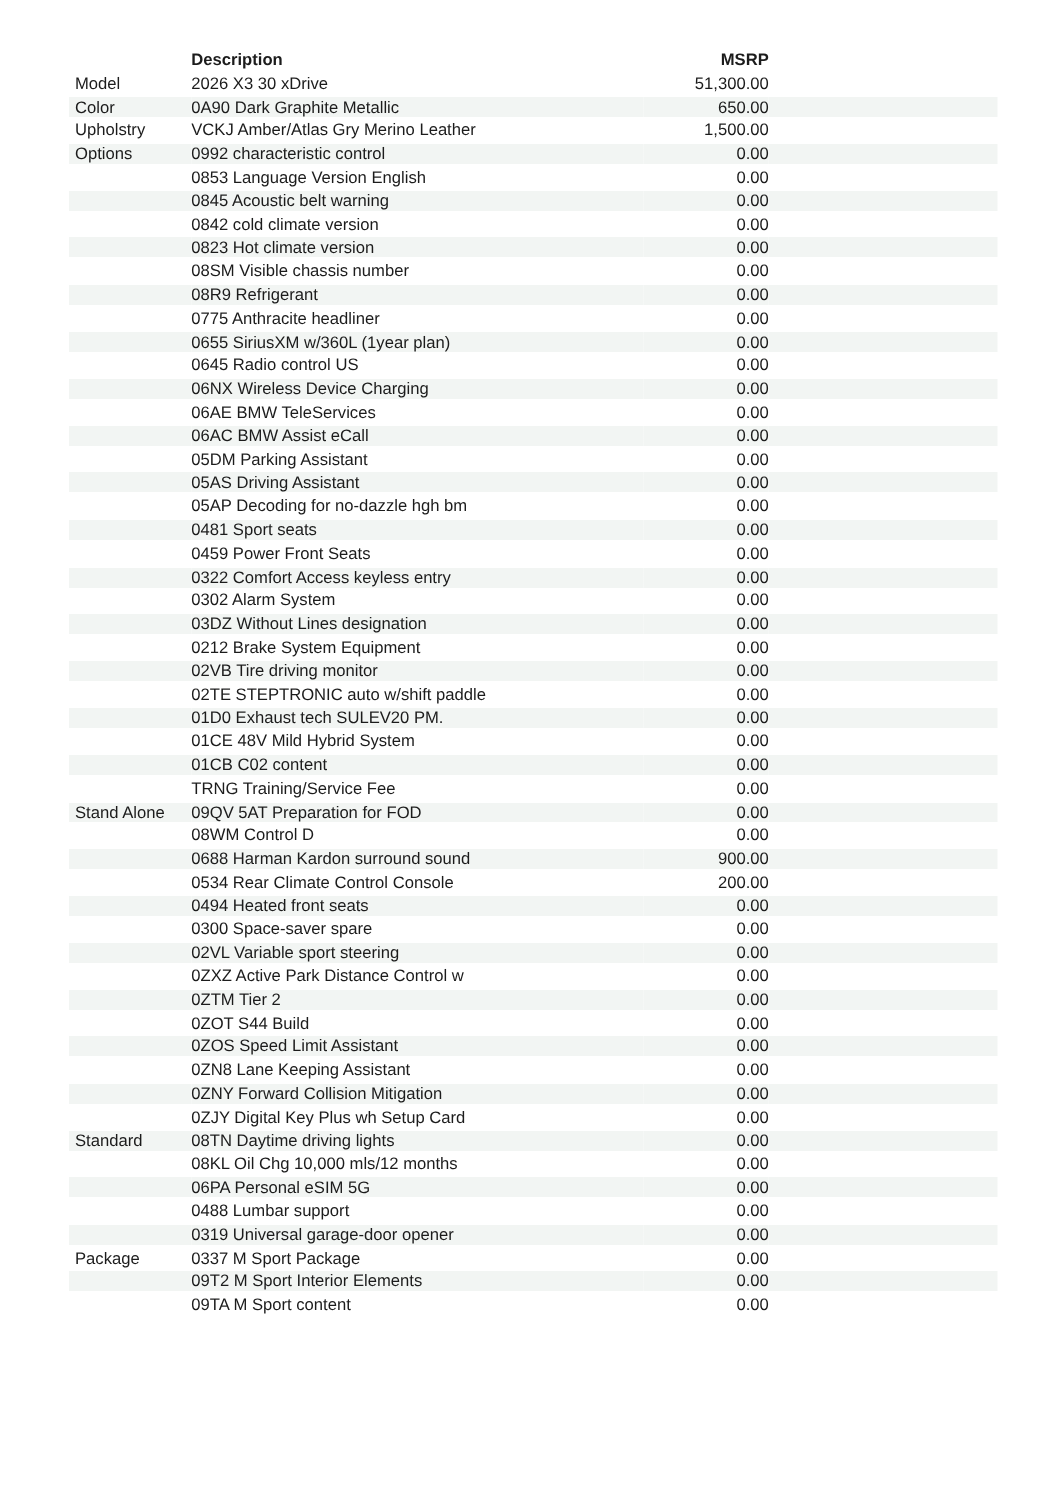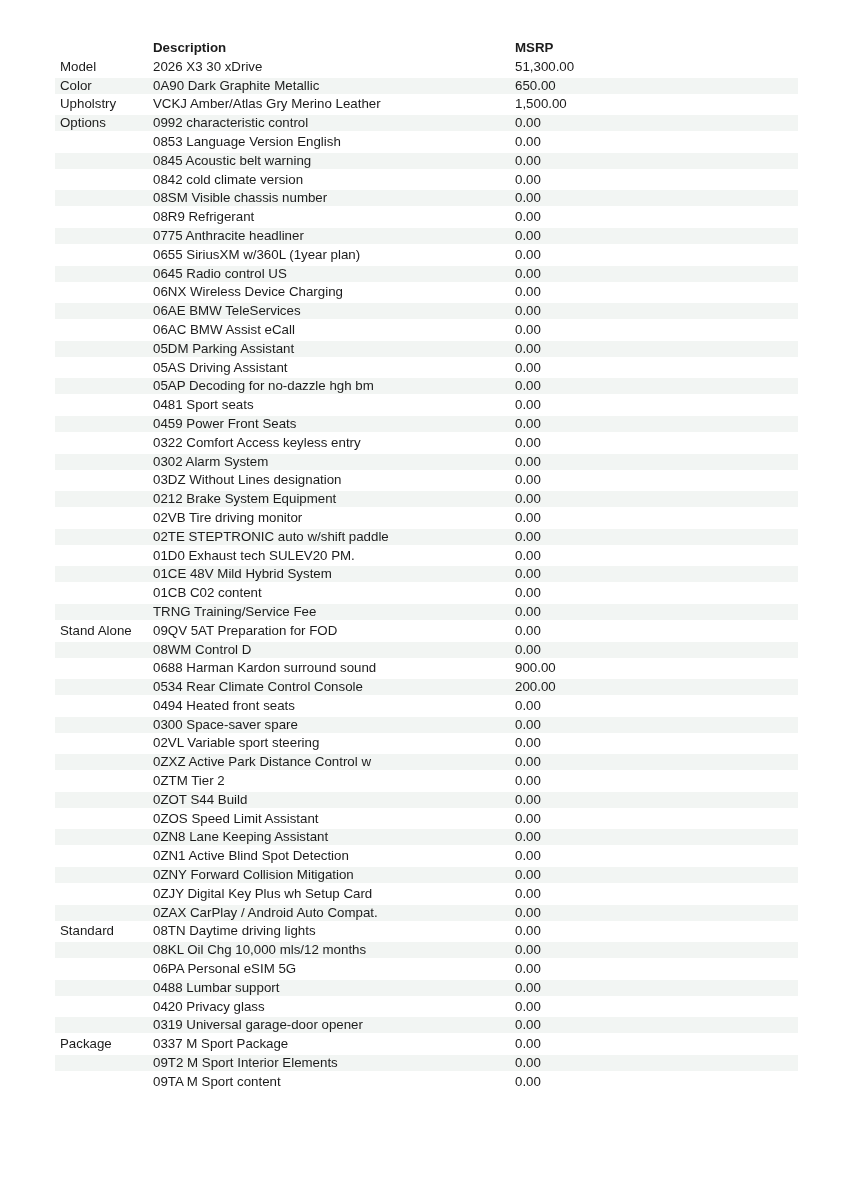--- a/index.html
+++ b/index.html
@@ -13,21 +13,21 @@
   }
   .page{position:absolute;left:55px;top:39px;width:738px;}
   table.order-table{border-collapse:collapse;table-layout:fixed;width:738px;}
   th,td{
     padding:0;margin:0;font-size:13.3px;height:18.8px;line-height:18.8px;
     white-space:nowrap;overflow:hidden;vertical-align:middle;font-weight:normal;
   }
   th{font-weight:bold;text-align:left;}
   .col-cat{width:93px;text-align:left;padding-left:5px;}
   .col-desc{width:362px;text-align:left;margin-top:24px;}
-  .col-msrp{width:100px;text-align:left;}
+  .col-msrp{width:100px;text-align:right;}
   .col-pad{width:183px;}
   
   tbody tr:nth-child(even) td{
     background:linear-gradient(to bottom,
       #ffffff 1px, var(--stripe) 1px, var(--stripe) 17px, #ffffff 17px);
   }
 </style>
 </head>
 <body>
 
@@ -79,20 +79,26 @@
           <td class="col-pad"></td>
         </tr>
         <tr>
           <td class="col-cat"></td>
           <td class="col-desc">0842 cold climate version</td>
           <td class="col-msrp">0.00</td>
           <td class="col-pad"></td>
         </tr>
         <tr>
           <td class="col-cat"></td>
+          <td class="col-desc">0823 Hot climate version</td>
+          <td class="col-msrp">0.00</td>
+          <td class="col-pad"></td>
+        </tr>
+        <tr>
+          <td class="col-cat"></td>
           <td class="col-desc">08SM Visible chassis number</td>
           <td class="col-msrp">0.00</td>
           <td class="col-pad"></td>
         </tr>
         <tr>
           <td class="col-cat"></td>
           <td class="col-desc">08R9 Refrigerant</td>
           <td class="col-msrp">0.00</td>
           <td class="col-pad"></td>
         </tr>
@@ -289,39 +295,27 @@
           <td class="col-pad"></td>
         </tr>
         <tr>
           <td class="col-cat"></td>
           <td class="col-desc">0ZN8 Lane Keeping Assistant</td>
           <td class="col-msrp">0.00</td>
           <td class="col-pad"></td>
         </tr>
         <tr>
           <td class="col-cat"></td>
-          <td class="col-desc">0ZN1 Active Blind Spot Detection</td>
-          <td class="col-msrp">0.00</td>
-          <td class="col-pad"></td>
-        </tr>
-        <tr>
-          <td class="col-cat"></td>
           <td class="col-desc">0ZNY Forward Collision Mitigation</td>
           <td class="col-msrp">0.00</td>
           <td class="col-pad"></td>
         </tr>
         <tr>
           <td class="col-cat"></td>
           <td class="col-desc">0ZJY Digital Key Plus wh Setup Card</td>
-          <td class="col-msrp">0.00</td>
-          <td class="col-pad"></td>
-        </tr>
-        <tr>
-          <td class="col-cat"></td>
-          <td class="col-desc">0ZAX CarPlay / Android Auto Compat.</td>
           <td class="col-msrp">0.00</td>
           <td class="col-pad"></td>
         </tr>
         <tr>
           <td class="col-cat">Standard</td>
           <td class="col-desc">08TN Daytime driving lights</td>
           <td class="col-msrp">0.00</td>
           <td class="col-pad"></td>
         </tr>
         <tr>
@@ -332,26 +326,20 @@
         </tr>
         <tr>
           <td class="col-cat"></td>
           <td class="col-desc">06PA Personal eSIM 5G</td>
           <td class="col-msrp">0.00</td>
           <td class="col-pad"></td>
         </tr>
         <tr>
           <td class="col-cat"></td>
           <td class="col-desc">0488 Lumbar support</td>
-          <td class="col-msrp">0.00</td>
-          <td class="col-pad"></td>
-        </tr>
-        <tr>
-          <td class="col-cat"></td>
-          <td class="col-desc">0420 Privacy glass</td>
           <td class="col-msrp">0.00</td>
           <td class="col-pad"></td>
         </tr>
         <tr>
           <td class="col-cat"></td>
           <td class="col-desc">0319 Universal garage-door opener</td>
           <td class="col-msrp">0.00</td>
           <td class="col-pad"></td>
         </tr>
         <tr>

